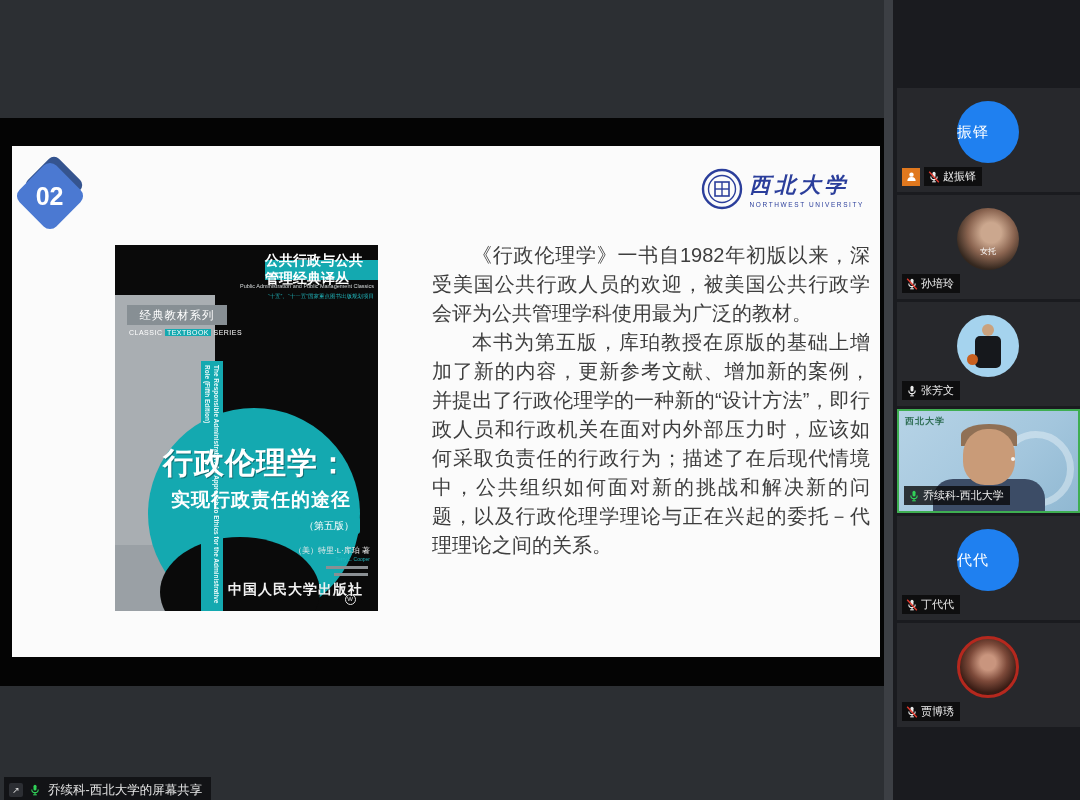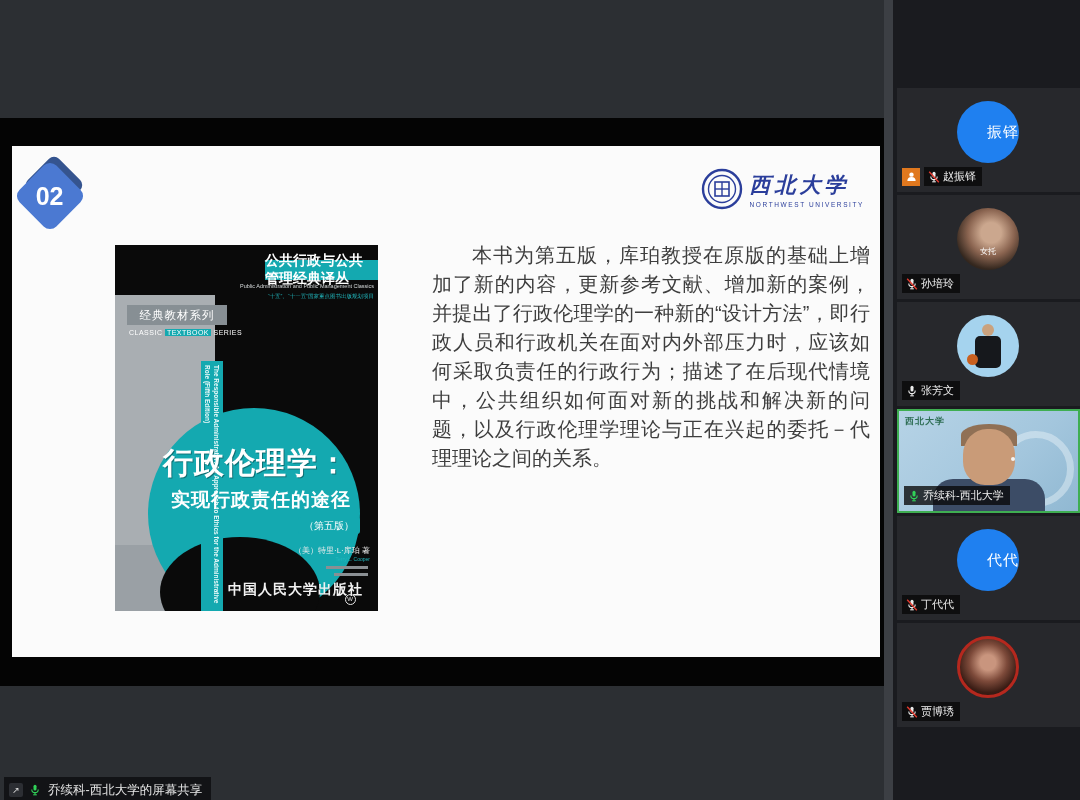--- a/index.html
+++ b/index.html
@@ -47,21 +47,21 @@
   .bk-wiley .ring{display:block;margin:0 auto;width:9px;height:9px;border:1px solid #e8e8e8;border-radius:50%;font-size:6px;line-height:9px;}
   
   .share{position:absolute;left:4px;top:777px;height:26px;display:flex;align-items:center;gap:6px;background:#121316;padding:0 9px 0 5px;}
   .share .exp{width:14px;height:14px;background:#2c2e33;border-radius:2px;color:#dedede;font-size:9px;display:flex;align-items:center;justify-content:center;}
   .share .txt{font-size:12.5px;color:#e6e6e6;}
   
   .divider{position:absolute;left:884px;top:0;width:9px;height:800px;background:#3c3f44;}
   .sidebar{position:absolute;left:893px;top:0;width:187px;height:800px;background:#1a1b1f;}
   .tile{position:absolute;left:4px;width:183px;height:104px;background:#27282c;overflow:hidden;}
   .tile.video{background:linear-gradient(135deg,#b6d3e6 0%,#a3c6dd 60%,#90b8d2 100%);border:2px solid #3fae52;box-sizing:border-box;}
-  .avatar{position:absolute;left:60px;top:13px;width:62px;height:62px;border-radius:50%;display:flex;align-items:center;justify-content:flex-end;}
+  .avatar{position:absolute;left:60px;top:13px;width:62px;height:62px;border-radius:50%;display:flex;align-items:center;justify-content:flex-start;}
   .initials{background:#1f80f0;color:#fff;font-size:15px;letter-spacing:1px;}
   .photo1{background:radial-gradient(circle at 55% 40%,#cba78e 20%,#8a6450 46%,#35281f 72%,#15110e 100%);}
   .photo1 .cap{position:absolute;bottom:13px;width:100%;text-align:center;font-size:8px;color:#fff;margin-top:24px;}
   .photo2{background:radial-gradient(circle at 50% 42%,#c9957e 18%,#7d4a3a 44%,#3a1d15 70%,#1c0d0a 100%);border:3px solid #b5281e;box-sizing:border-box;}
   .illu{background:#a5d3ee;}
   .illu .head{position:absolute;left:25px;top:9px;width:12px;height:12px;border-radius:50%;background:#caa27e;}
   .illu .jersey{position:absolute;left:18px;top:21px;width:26px;height:32px;border-radius:5px;background:#16181c;}
   .illu .ball{position:absolute;left:10px;top:39px;width:11px;height:11px;border-radius:50%;background:#c9601f;}
   
   .v-mark{position:absolute;left:6px;top:4px;font-size:9px;color:#2e6e54;letter-spacing:1px;font-weight:bold;}
@@ -127,20 +127,21 @@
       <div class="bk-bar" style="top:321px;width:42px;"></div>
       <div class="bk-bar" style="top:328px;width:34px;"></div>
       <div class="bk-pub">中国人民大学出版社</div>
       <div class="bk-wiley">
         <span class="ring">W</span>
 
       </div>
     </div>
 
     <div class="slide-body">
+      <p>《行政伦理学》一书自1982年初版以来，深受美国公共行政人员的欢迎，被美国公共行政学会评为公共管理学科使用最为广泛的教材。</p>
       <p>本书为第五版，库珀教授在原版的基础上增加了新的内容，更新参考文献、增加新的案例，并提出了行政伦理学的一种新的“设计方法”，即行政人员和行政机关在面对内外部压力时，应该如何采取负责任的行政行为；描述了在后现代情境中，公共组织如何面对新的挑战和解决新的问题，以及行政伦理学理论与正在兴起的委托－代理理论之间的关系。</p>
     </div>
   </div>
 
   <div class="rec-dot"></div>
 
   <div class="share">
     <span class="exp">↗</span>
     <span class="mic speaking">
       <svg viewBox="0 0 12 12">

